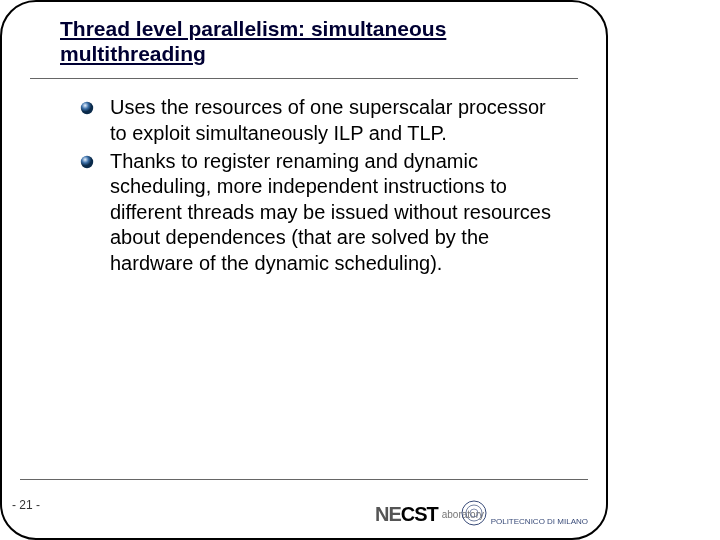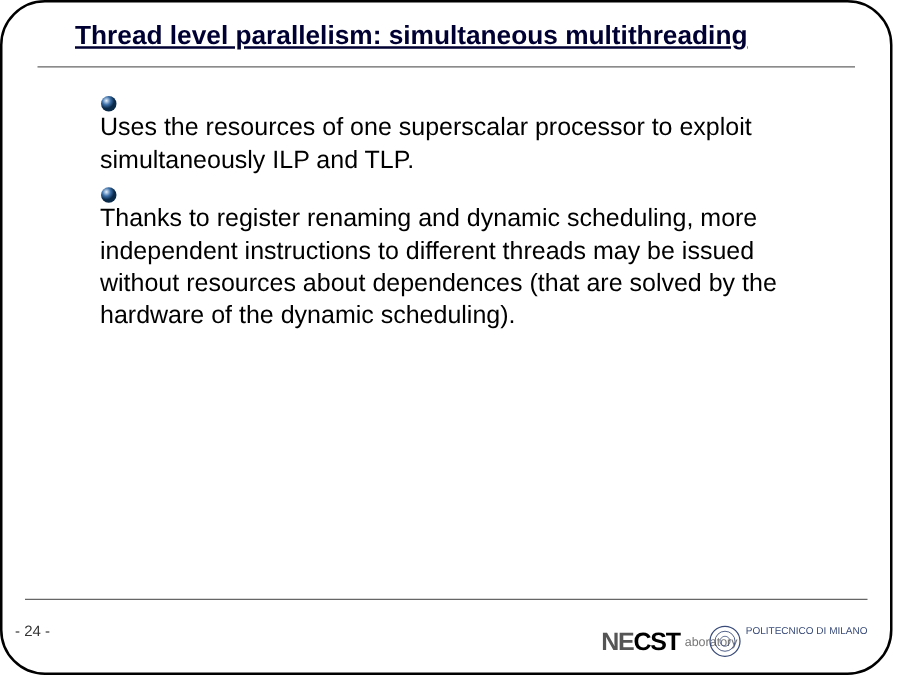--- a/index.html
+++ b/index.html
@@ -5,21 +5,21 @@
   * { margin: 0; padding: 0; box-sizing: border-box; }
   body {
     width: 720px;
     height: 540px;
     background: #fff;
     font-family: Verdana, Tahoma, sans-serif;
     position: relative;
     overflow: hidden;
   }
   .slide {
-    width: 714px;
+    width: 608px;
     height: 540px;
     position: relative;
     border: 2px solid #000;
     border-radius: 36px;
     background: #fff;
   }
   .title-wrap {
     padding: 14px 58px 6px 58px;
   }
   .title {
@@ -35,21 +35,20 @@
     border: none;
     border-top: 1px solid #666;
   }
   .content {
     padding: 16px 52px 0 78px;
   }
   .bullet-row {
     display: flex;
     align-items: flex-start;
     margin-bottom: 2px;
-    flex-direction: column;
   }
   .bullet-icon {
     flex: 0 0 auto;
     margin-right: 16px;
     margin-top: 6px;
   }
   .bullet-icon svg { display:block; }
   .bullet-text {
     font-size: 20px;
     line-height: 1.28;
@@ -89,21 +88,21 @@
     letter-spacing: -1px;
   }
   .logo1 .orange { color: #000000; }
   .logo2 {
     position: absolute;
     right: 18px;
     bottom: 12px;
     font-size: 8px;
     color: #384a78;
     display: flex;
-    align-items: flex-start;
+    align-items: flex-end;
     gap: 4px;
   }
   .logo2 svg { display:block; }
 </style>
 </head>
 <body>
 
 <div class="slide">
 
   <div class="title-wrap">
@@ -137,21 +136,21 @@
           </svg>
       </span>
       <span class="bullet-text">Thanks to register renaming and dynamic scheduling, more independent instructions to different threads may be issued without resources about dependences (that are solved by the hardware of the dynamic scheduling).</span>
     </div>
 
 
   </div>
 
   <hr class="footer-line">
 
-  <div class="page-num">- 24 -</div>
+  <div class="page-num">- 21 -</div>
 
   <div class="logo1">
     <span class="big"><span>NE</span><span class="orange">CST</span></span>
     <span>aboratory</span>
   </div>
 
   <div class="logo2">
     <svg width="26" height="26">
       <circle cx="13" cy="13" r="12" fill="none" stroke="#384a78" stroke-width="1"></circle>
       <circle cx="13" cy="13" r="8" fill="none" stroke="#384a78" stroke-width="0.7"></circle>

